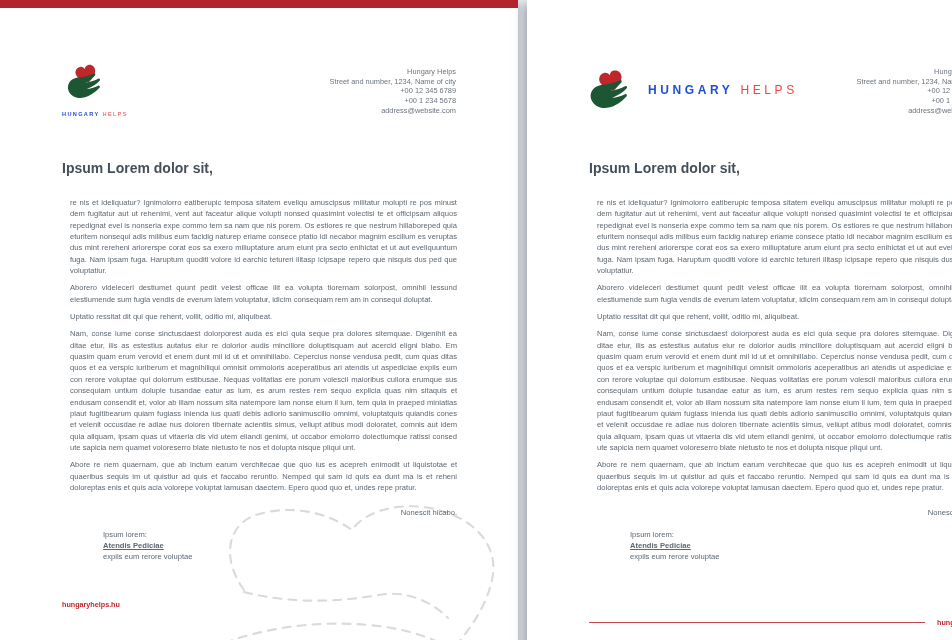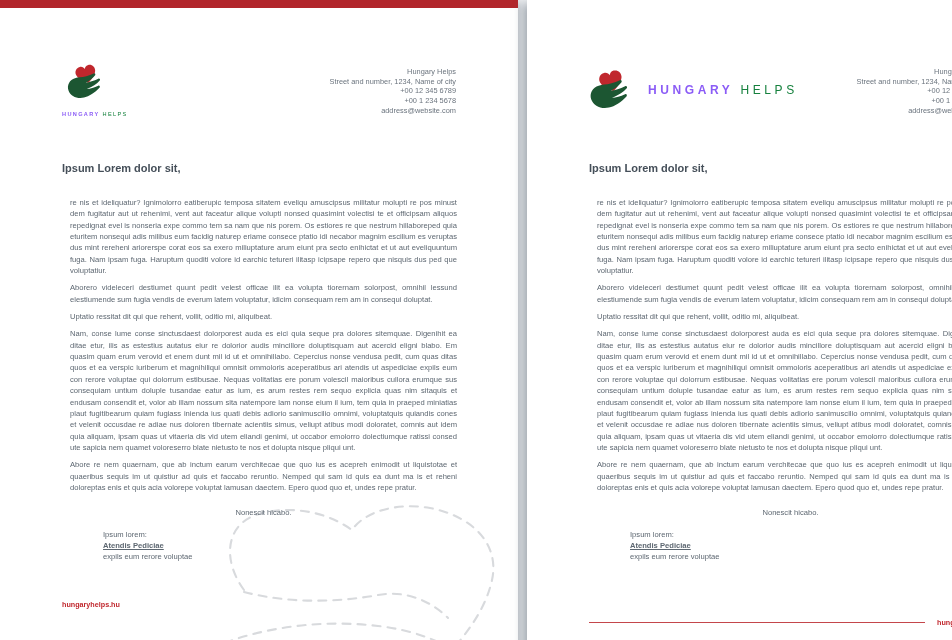--- a/index.html
+++ b/index.html
@@ -13,45 +13,45 @@
   }
   .page-1{left:0;box-shadow:4px 0 6px -3px rgba(110,120,132,.45);}
   .page-2{left:527px;box-shadow:-8px 0 9px -4px rgba(100,112,124,.55);}
 
   .topbar{position:absolute;top:0;left:0;width:100%;height:8px;}
 
   
   .logo-stacked{position:absolute;left:62px;top:58px;width:80px;}
   .logo-stacked .mark{width:40px;height:48px;margin-left:3px;display:block;}
   .wordmark{margin-top:5px;font-size:5.6px;letter-spacing:1.35px;white-space:nowrap;}
-  .wordmark .w1{font-weight:700;color:#8b5cf6;margin-right:3px;}
-  .wordmark .w2{font-weight:400;color:#15803d;}
+  .wordmark .w1{font-weight:700;color:#1d4ed8;margin-right:3px;}
+  .wordmark .w2{font-weight:400;color:#ef4444;}
 
   
   .logo-row{position:absolute;left:60px;top:68px;display:flex;align-items:center;}
   .logo-row .mark{width:46px;height:44px;display:block;}
   .logo-row .wordmark{margin:0 0 0 15px;font-size:12px;letter-spacing:3.6px;}
   .logo-row .w1{margin-right:7px;}
 
   .address{
     position:absolute;right:62px;top:67px;text-align:right;
     font-size:7.4px;line-height:9.7px;color:#6b747e;
   }
   .address div{white-space:nowrap;}
 
   .letter{
     position:absolute;left:62px;top:162px;width:395px;z-index:2;
     color:#5d6771;font-size:7.6px;line-height:11.35px;text-align:justify;
   }
   .salutation{
-    margin:0 0 22px 0;font-size:11px;line-height:13px;
+    margin:0 0 22px 0;font-size:14px;line-height:13px;
     font-weight:700;color:#454f59;text-align:left;
   }
   .letter p{margin:0 0 6px 8px;}
-  .closing{margin-top:14px !important;text-align:center;}
+  .closing{margin-top:14px !important;text-align:right;}
   .signature{margin-top:10px;text-align:left;margin-left:41px;}
   .sig-name{font-weight:700;text-decoration:underline;}
 
   .site-text{
     position:absolute;left:62px;top:600px;z-index:2;
     font-size:7.2px;font-weight:700;color:#c0272d;
   }
   .footer-rule{
     position:absolute;left:62px;top:622px;width:336px;height:1px;
     background:#c4464b;z-index:2;

